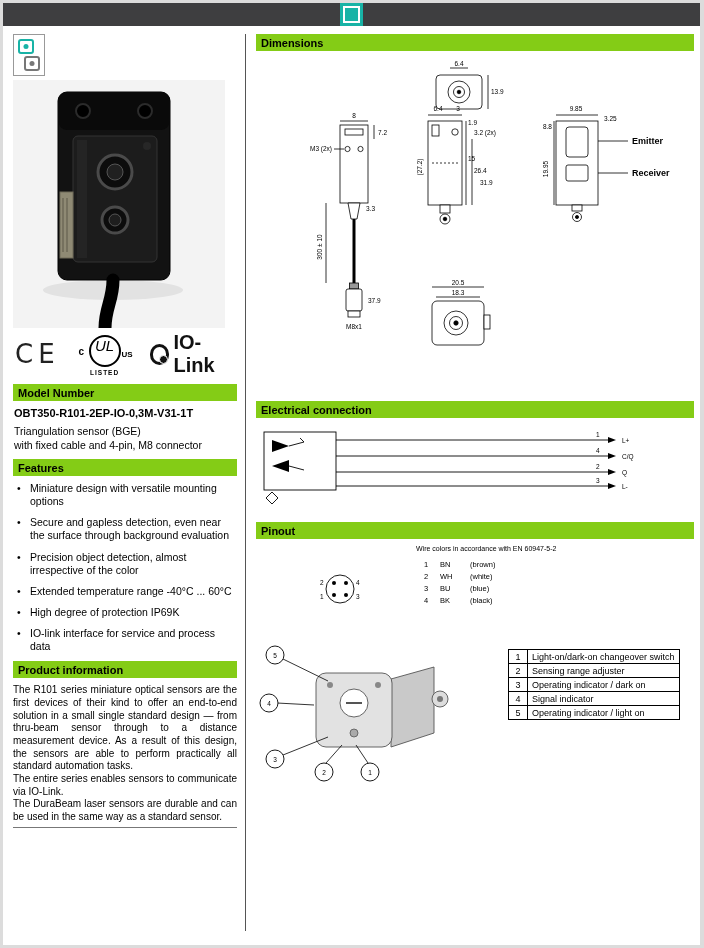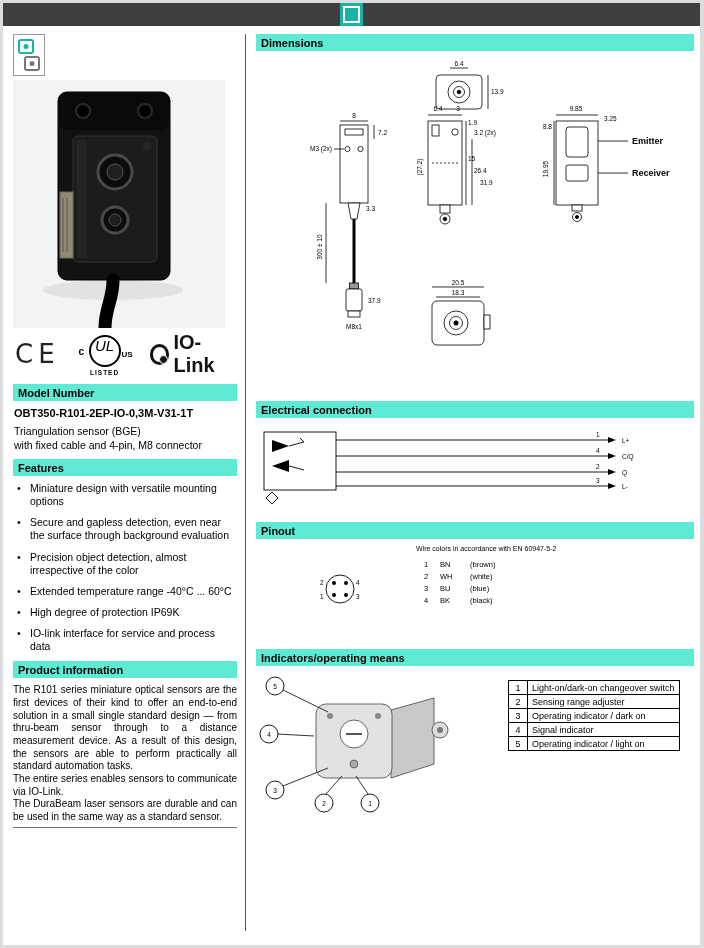--- a/index.html
+++ b/index.html
@@ -11,21 +11,21 @@
   
   .topbar{height:23px;background:#3e3e40;display:flex;align-items:center;flex-direction:column;}
   .accent{width:23px;height:23px;background:#18b3a6;flex:none;display:flex;align-items:center;justify-content:center;}
   .accent-inner{width:13px;height:13px;border:2px solid #ffffff;background:#18b3a6;}
   .topbar .title{flex:1;color:#ffffff;font-weight:bold;font-size:12px;padding-left:9px;}
   .topbar .part{color:#ffffff;font-weight:bold;font-size:12px;padding-right:8px;}
   
   .content{position:relative;display:flex;padding:8px 6px 0 10px;height:905px;box-sizing:border-box;}
   .leftcol{width:224px;flex:none;}
   .rightcol{flex:1;border-left:1px solid #555;margin-left:8px;padding-left:10px;min-width:0;}
-  .secbar{background:#5eead4;font-size:11px;font-weight:bold;padding:2.5px 5px;margin:8px 0 6px 0;}
+  .secbar{background:#84cc16;font-size:11px;font-weight:bold;padding:2.5px 5px;margin:8px 0 6px 0;}
   .rightcol .secbar.first{margin-top:0;}
   
   .typeicon{width:30px;height:40px;border:1px solid #999;margin-bottom:4px;display:flex;align-items:center;justify-content:center;}
   .photo{width:212px;height:248px;background:#f3f3f3;margin:2px 0 4px 0;}
   .certs{display:flex;align-items:center;gap:16px;margin:4px 0 2px 2px;height:44px;}
   .ce{font-size:26px;letter-spacing:5px;color:#222;font-family:"DejaVu Sans",sans-serif;}
   .ulmark{position:relative;width:58px;height:44px;flex:none;}
   .ul-circle{position:absolute;left:13px;top:3px;width:28px;height:28px;border:2.5px solid #000;border-radius:50%;
     font-weight:normal;font-style:italic;font-size:15px;display:flex;align-items:flex-start;justify-content:center;}
   .ul-c{position:absolute;left:3px;top:14px;font-size:10px;font-weight:bold;}
@@ -298,21 +298,20 @@
             <span>(blue)</span>
           </div>
           <div class="wrow">
             <span>4</span>
             <span>BK</span>
             <span>(black)</span>
           </div>
         </div>
       </div>
 
-      <div class="secbar">Indicators/operating means</div>
       <div class="ind-area">
         <svg width="246" height="152" viewBox="0 0 246 152">
 
           <polygon points="135,38 178,26 178,92 135,106" fill="#c9c9c9" stroke="#555" stroke-width="0.9"></polygon>
           <rect x="60" y="32" width="76" height="74" rx="10" fill="#e2e2e2" stroke="#555" stroke-width="0.9"></rect>
           <circle cx="98" cy="62" r="14" fill="#fff" stroke="#555" stroke-width="0.9"></circle>
           <line x1="90" y1="62" x2="106" y2="62" stroke="#555" stroke-width="2"></line>
           <circle cx="74" cy="44" r="3" fill="#888"></circle>
           <circle cx="122" cy="44" r="3" fill="#888"></circle>
           <circle cx="98" cy="92" r="4" fill="#aaa" stroke="#555" stroke-width="0.8"></circle>

